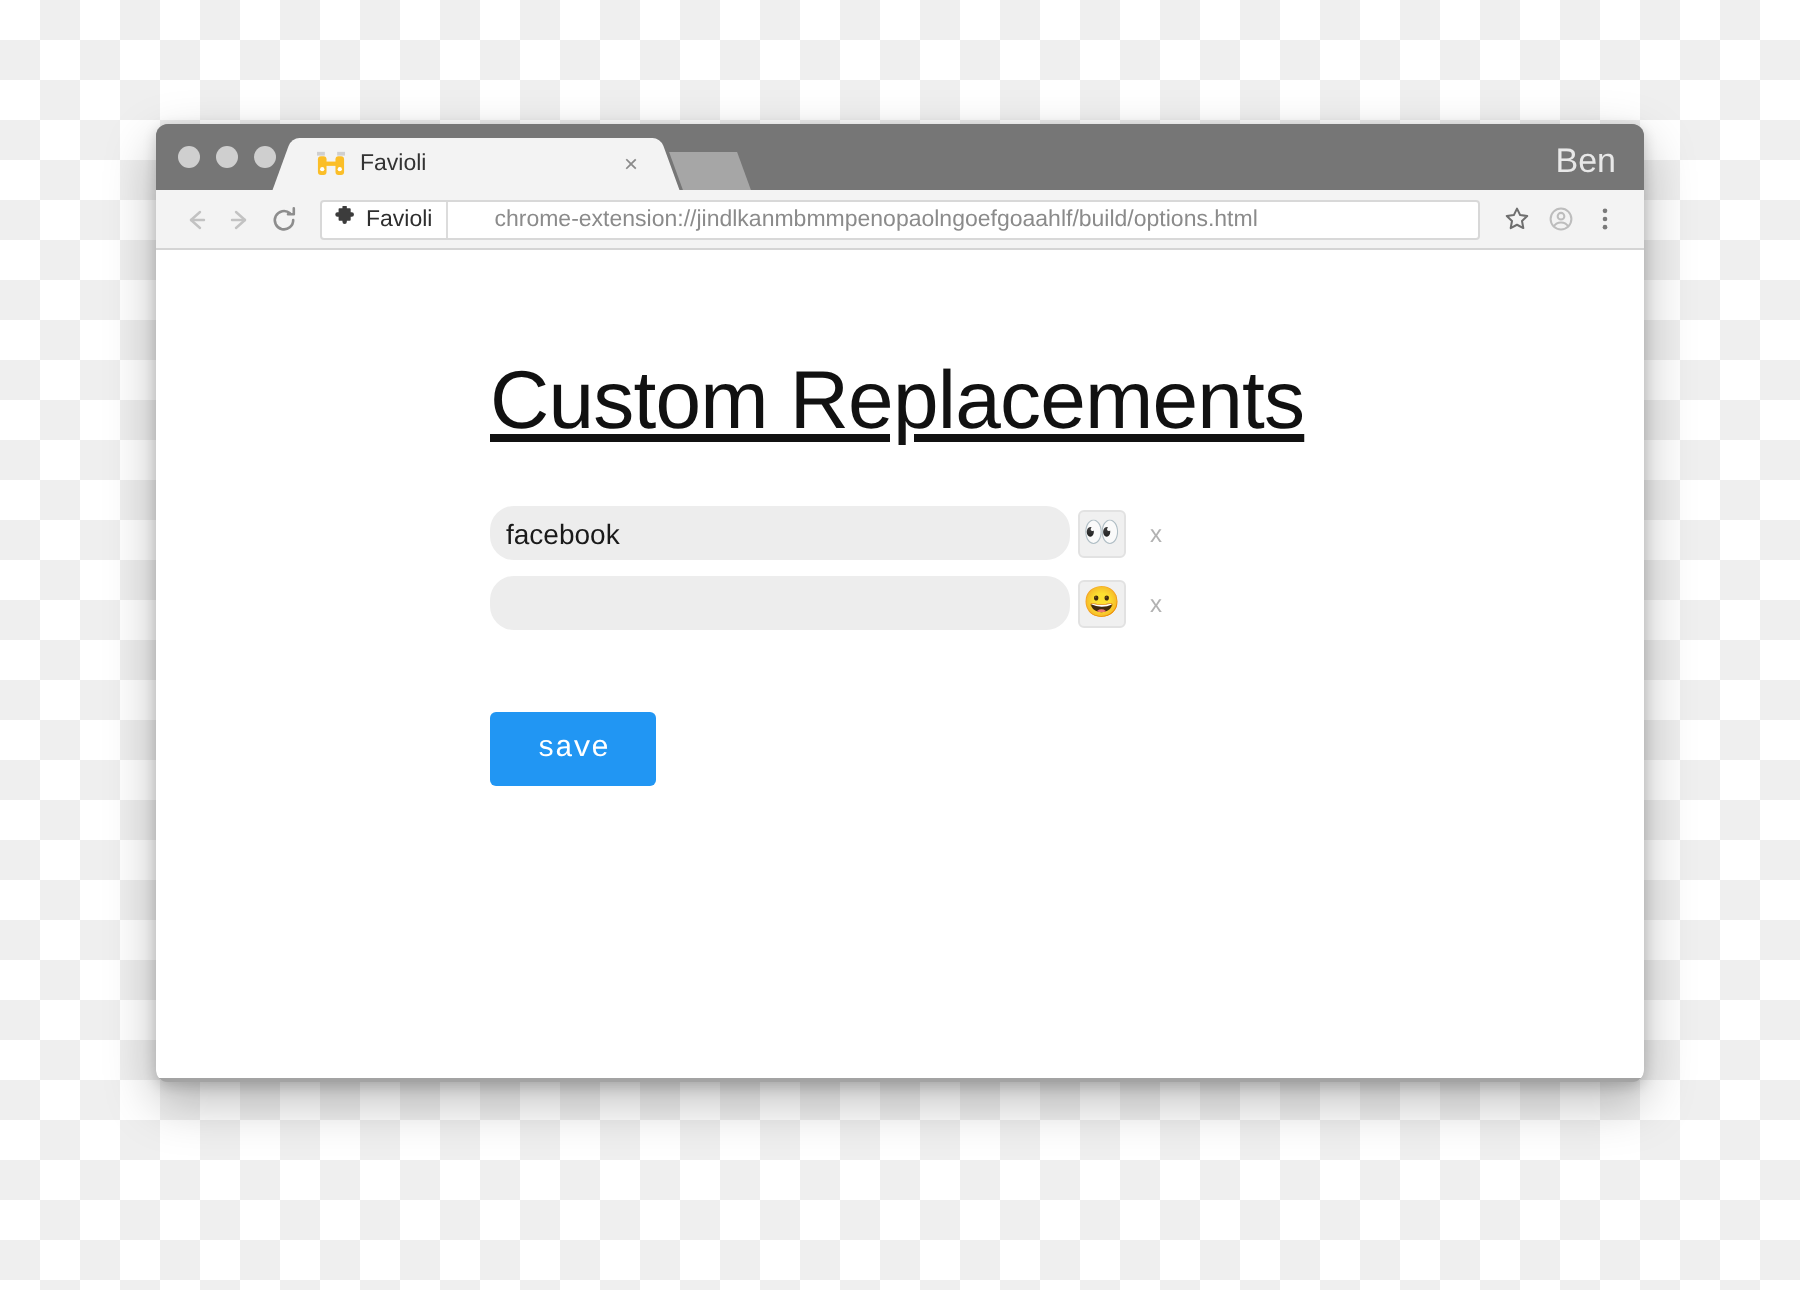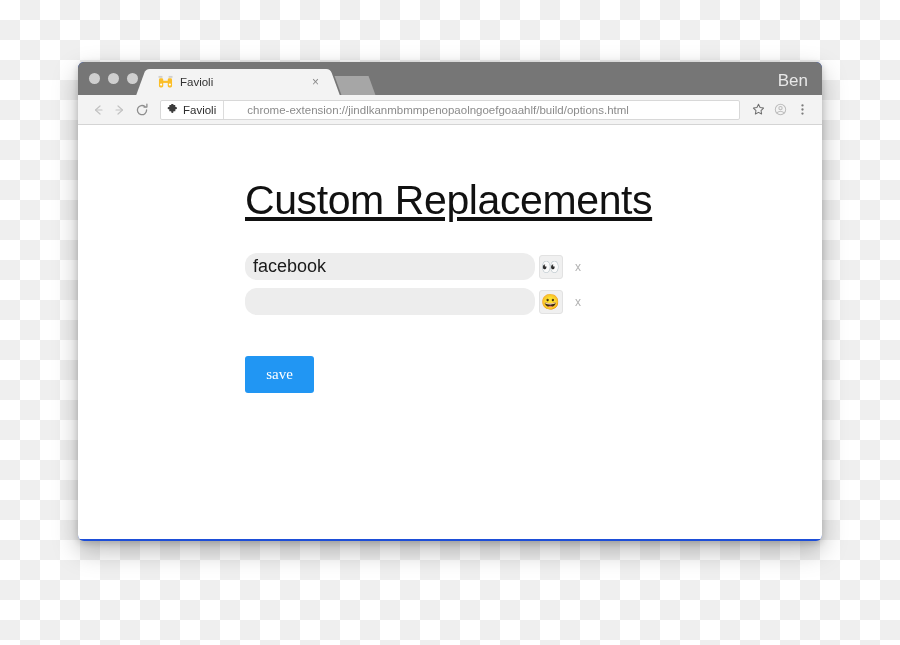--- a/index.html
+++ b/index.html
@@ -22,21 +22,21 @@
   
   .browser-window {
     position: absolute;
     left: 78px;
     top: 62px;
     width: 744px;
     height: 479px;
     border-radius: 6px;
     overflow: hidden;
     box-shadow: 0 10px 26px rgba(0,0,0,0.26), 0 2px 7px rgba(0,0,0,0.18);
-    background: #1d4ed8;
+    background: #a3a3a3;
   }
 
   
   .title-bar {
     position: relative;
     height: 33px;
     background: #767676;
     display: flex;
     align-items: flex-end;
   }
@@ -216,21 +216,21 @@
     display: flex;
     align-items: center;
     margin-bottom: 8px;
   }
   .row-input {
     width: 290px;
     height: 27px;
     background: #ededed;
     border: none;
     border-radius: 12px;
-    font-size: 18px;
+    font-size: 14px;
     font-family: "Liberation Sans", sans-serif;
     color: #1a1a1a;
     padding: 0 8px;
     box-sizing: border-box;
     outline: none;
   }
   .emoji-btn {
     width: 24px;
     height: 24px;
     margin-left: 4px;
@@ -248,28 +248,28 @@
   .remove-x {
     margin-left: 12px;
     font-size: 12px;
     color: #b2b2b2;
     cursor: default;
   }
   .save-button {
     position: absolute;
     left: 167px;
     top: 231px;
-    width: 69px;
+    width: 83px;
     height: 37px;
     background: #2196f3;
     border: none;
     border-radius: 3px;
     color: #ffffff;
     font-size: 15px;
-    font-family: Liberation Serif, serif;
+    font-family: Liberation Mono, monospace;
     cursor: default;
   }
 </style>
 </head>
 <body>
 
 <div class="browser-window">
 
   <div class="title-bar">
     <div class="traffic-lights">

